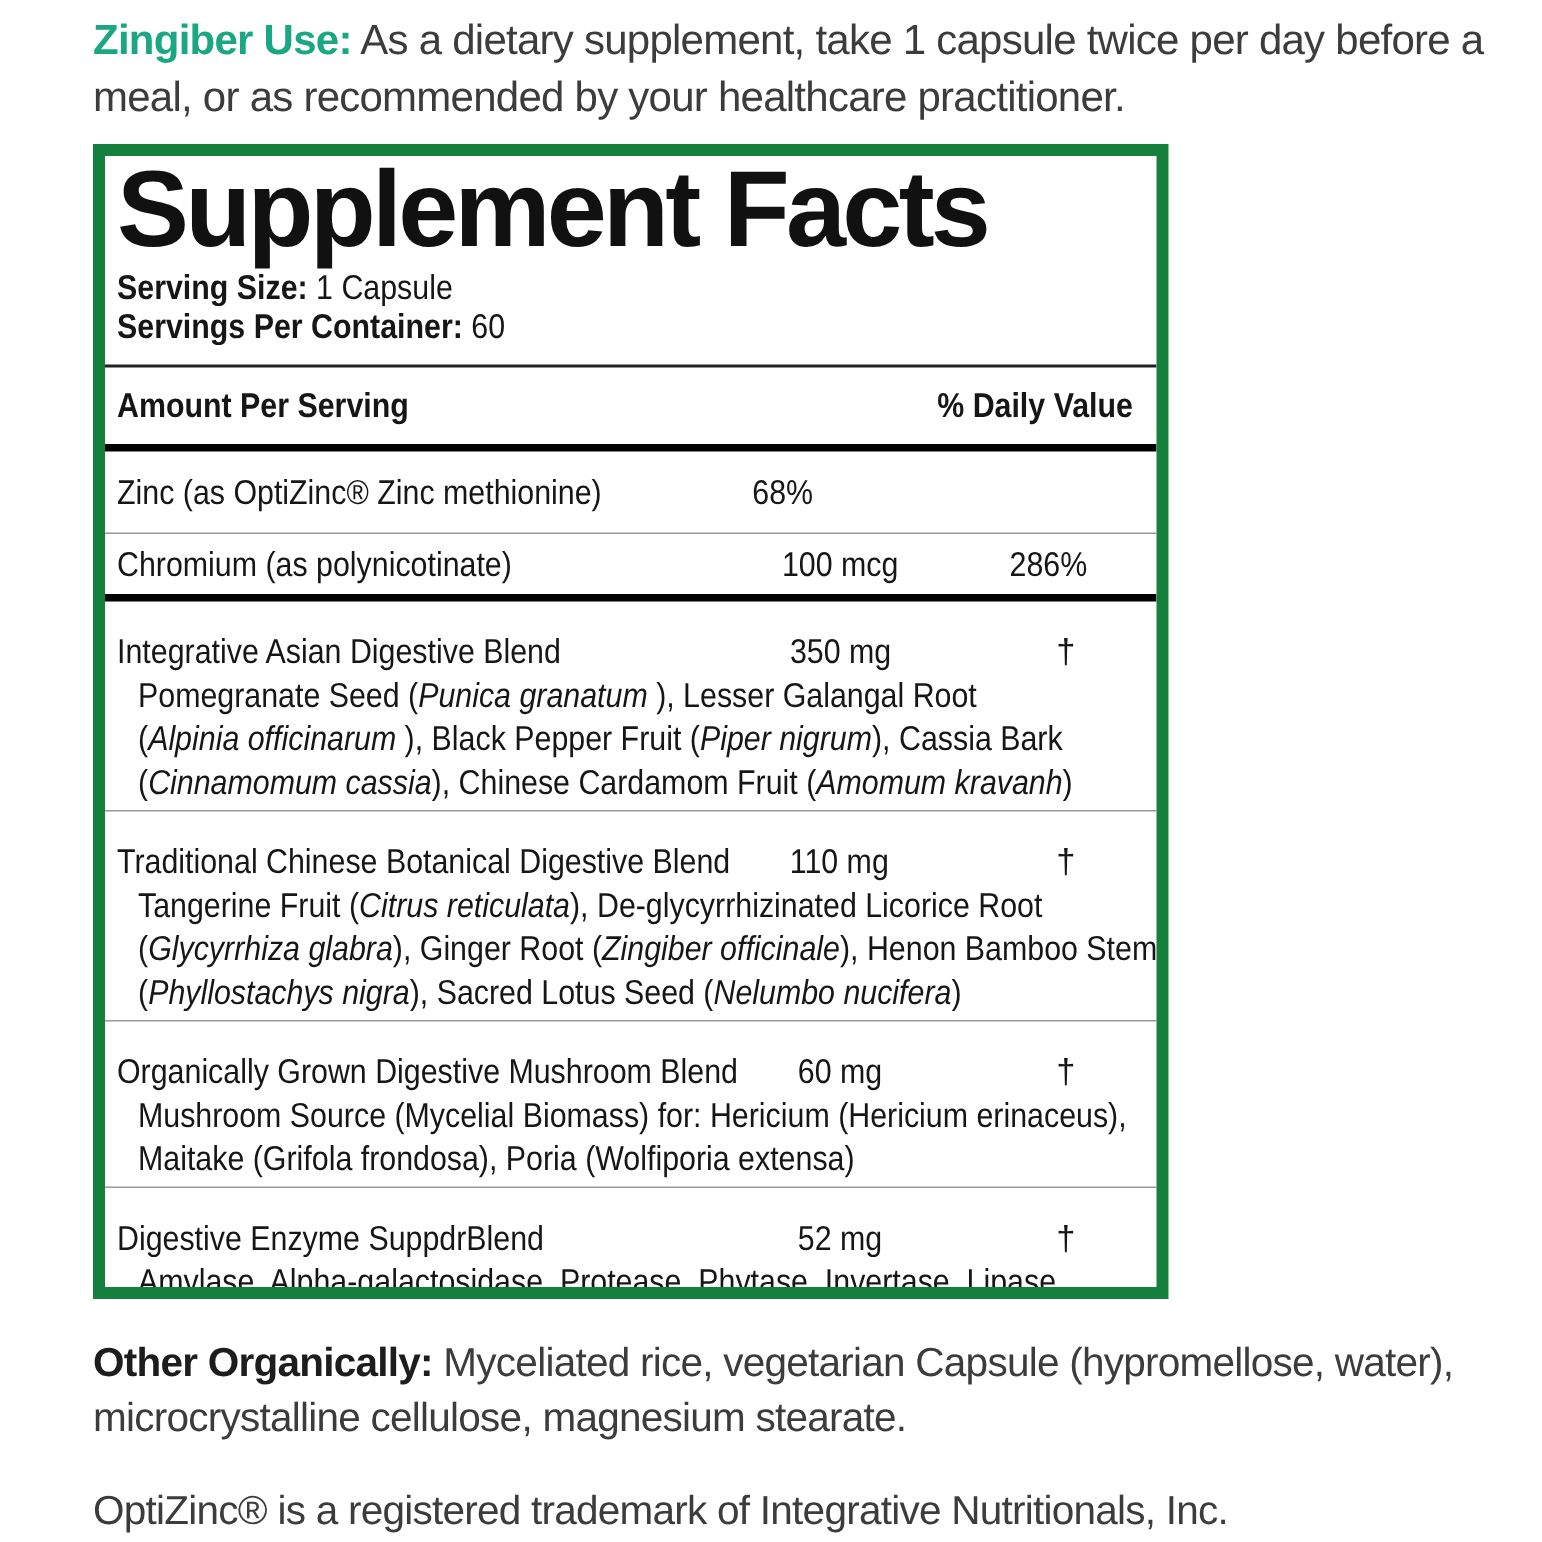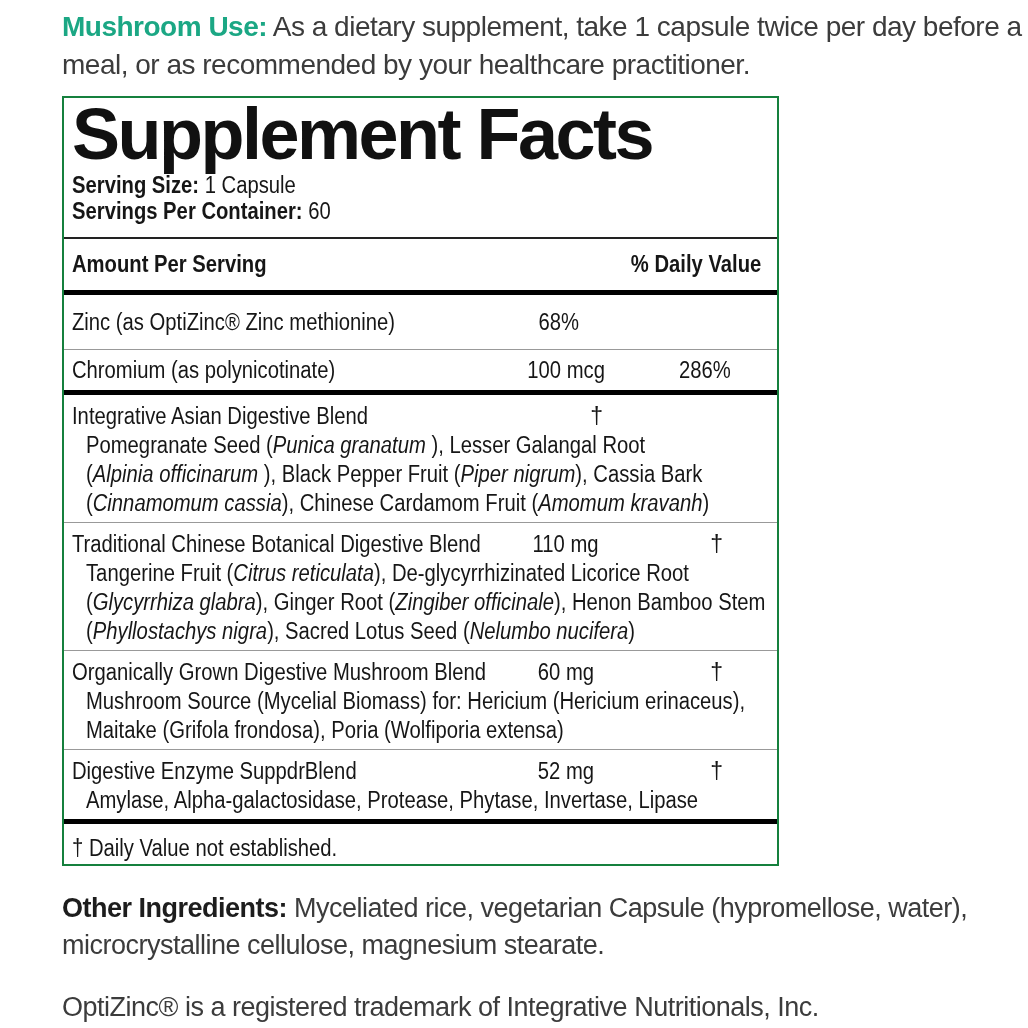--- a/index.html
+++ b/index.html
@@ -10,21 +10,21 @@
   }
   
   .suggested {
     position:absolute; left:62px; top:8px; width:962px; margin:0;
     font-size:28px; line-height:38px; letter-spacing:-0.5px; color:#3c3c3c;
   }
   .suggested b { color:#1ba784; font-weight:bold; }
   
   .panel {
     position:absolute; left:62px; top:96px; width:717px; height:770px;
-    border:2px solid #15803d; box-sizing:border-box; overflow:hidden;
+    border:8px solid #15803d; box-sizing:border-box; overflow:hidden;
     font-size:23px; color:#161616;
   }
   .sf-title {
     margin:6px 0 0 8px; font-weight:bold; font-size:72px; line-height:60px;
     letter-spacing:-2.5px; color:#111; white-space:nowrap;
   }
   .serving-block { margin:8px 0 0 8px; }
   .serving-line { line-height:26px; }
   .serving-line b { font-weight:bold; }
   
@@ -38,23 +38,23 @@
     display:flex; justify-content:space-between; align-items:center;
     font-weight:bold; font-size:23px; line-height:28px; padding:11px 16px 12px 8px;
   }
   .grid-row {
     display:grid; grid-template-columns:minmax(0,1fr) 170px 120px;
     align-items:center; padding:0 16px 0 8px;
   }
   .grid-row .name { min-width:0; }
   .grid-row .amt  { text-align:center; padding-left:20px; }
   .grid-row .dv   { text-align:center; }
-  .row-zinc { height:54px; }
+  .row-zinc { height:54px;gap:31px; }
   .row-chromium { height:40px; }
-  .blend { padding:6px 16px 4px 8px; }
+  .blend { padding:18px 16px 4px 8px; }
   .blend-head { display:grid; grid-template-columns:minmax(0,1fr) 170px 120px; line-height:30px; }
   .blend-head .name { min-width:0; }
   .blend-head .amt { text-align:center; padding-left:20px; }
   .blend-head .dv { text-align:right; padding-right:38px; }
   .blend-desc {
     margin-left:14px; line-height:29px; white-space:pre;
     transform:scaleX(0.88); transform-origin:0 0; width:128%;
   }
   .blend-desc em { font-style:italic; }
   .footnote { padding:11px 8px; line-height:26px;text-decoration:underline; }
@@ -67,21 +67,21 @@
   .trademark {
     position:absolute; left:62px; top:989px; width:958px; margin:0;
     font-size:27px; line-height:36px; letter-spacing:-0.5px; color:#3c3c3c;
   }
 </style>
 </head>
 <body>
 
 <div class="page">
 
-  <p class="suggested"><b>Mushroom Use:</b><span> As a dietary supplement, take 1 capsule twice per day before a meal, or as recommended by your healthcare practitioner.</span></p>
+  <p class="suggested"><b>Zingiber Use:</b><span> As a dietary supplement, take 1 capsule twice per day before a meal, or as recommended by your healthcare practitioner.</span></p>
 
   <div class="panel">
 
     <div class="sf-title">Supplement Facts</div>
 
     <div class="serving-block">
       <div class="serving-line"><span class="cx"><b>Serving Size:</b> <span>1 Capsule</span></span></div>
       <div class="serving-line"><span class="cx"><b>Servings Per Container:</b> <span>60</span></span></div>
     </div>
 
@@ -105,20 +105,21 @@
       <span class="name"><span class="cx">Chromium (as polynicotinate)</span></span>
       <span class="amt"><span class="cx-c">100 mcg</span></span>
       <span class="dv"><span class="cx-r">286%</span></span>
     </div>
 
     <div class="hr-thick"></div>
 
     <div class="blend">
       <div class="blend-head">
         <span class="name"><span class="cx">Integrative Asian Digestive Blend</span></span>
+        <span class="amt"><span class="cx-c">350 mg</span></span>
         <span class="dv">†</span>
       </div>
       <div class="blend-desc"><span>Pomegranate Seed (</span><em>Punica granatum</em><span> ), Lesser Galangal Root
 (</span><em>Alpinia officinarum</em><span> ), Black Pepper Fruit (</span><em>Piper nigrum</em><span>), Cassia Bark
 (</span><em>Cinnamomum cassia</em><span>), Chinese Cardamom Fruit (</span><em>Amomum kravanh</em><span>)</span></div>
     </div>
 
     <div class="hr-thin"></div>
 
     <div class="blend">
@@ -154,17 +155,17 @@
       </div>
       <div class="blend-desc"><span>Amylase, Alpha-galactosidase, Protease, Phytase, Invertase, Lipase</span></div>
     </div>
 
     <div class="hr-thick"></div>
 
     <div class="footnote"><span class="cx">† Daily Value not established.</span></div>
 
   </div>
 
-  <p class="other"><b>Other Ingredients:</b><span> Myceliated rice, vegetarian Capsule (hypromellose, water), microcrystalline cellulose, magnesium stearate.</span></p>
+  <p class="other"><b>Other Organically:</b><span> Myceliated rice, vegetarian Capsule (hypromellose, water), microcrystalline cellulose, magnesium stearate.</span></p>
 
   <p class="trademark">OptiZinc® is a registered trademark of Integrative Nutritionals, Inc.</p>
 
 </div>
 
 </body></html>

